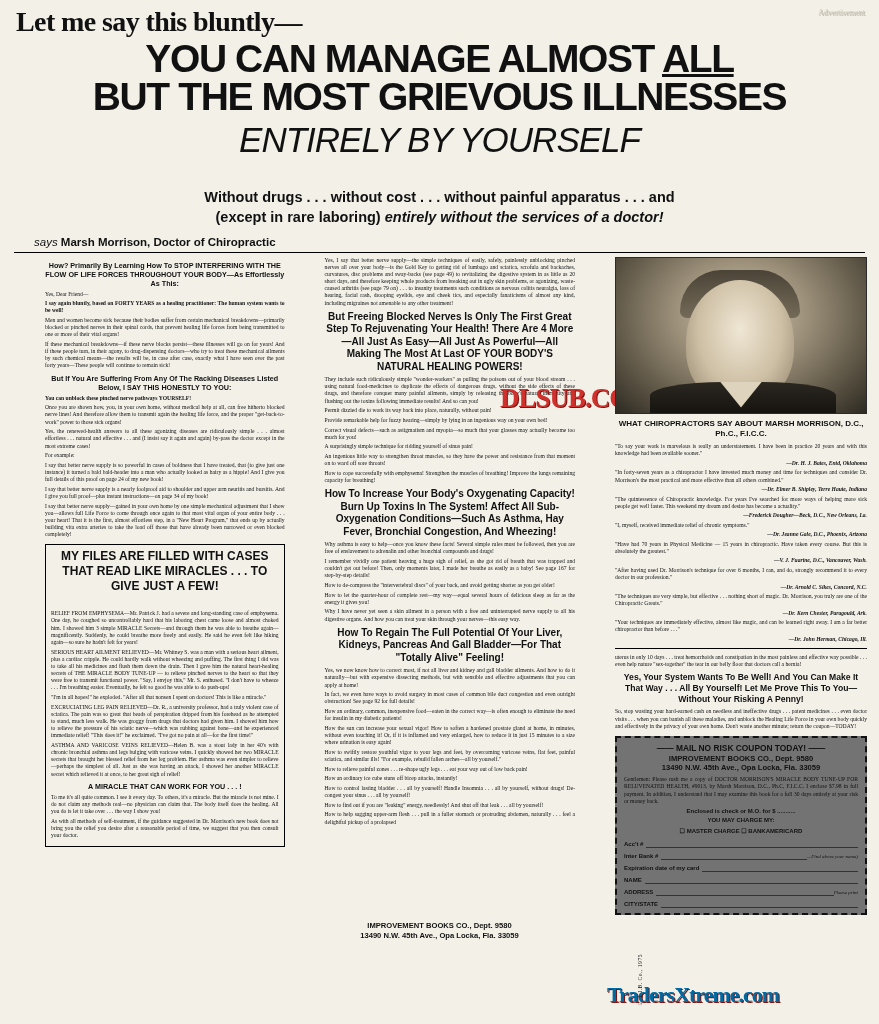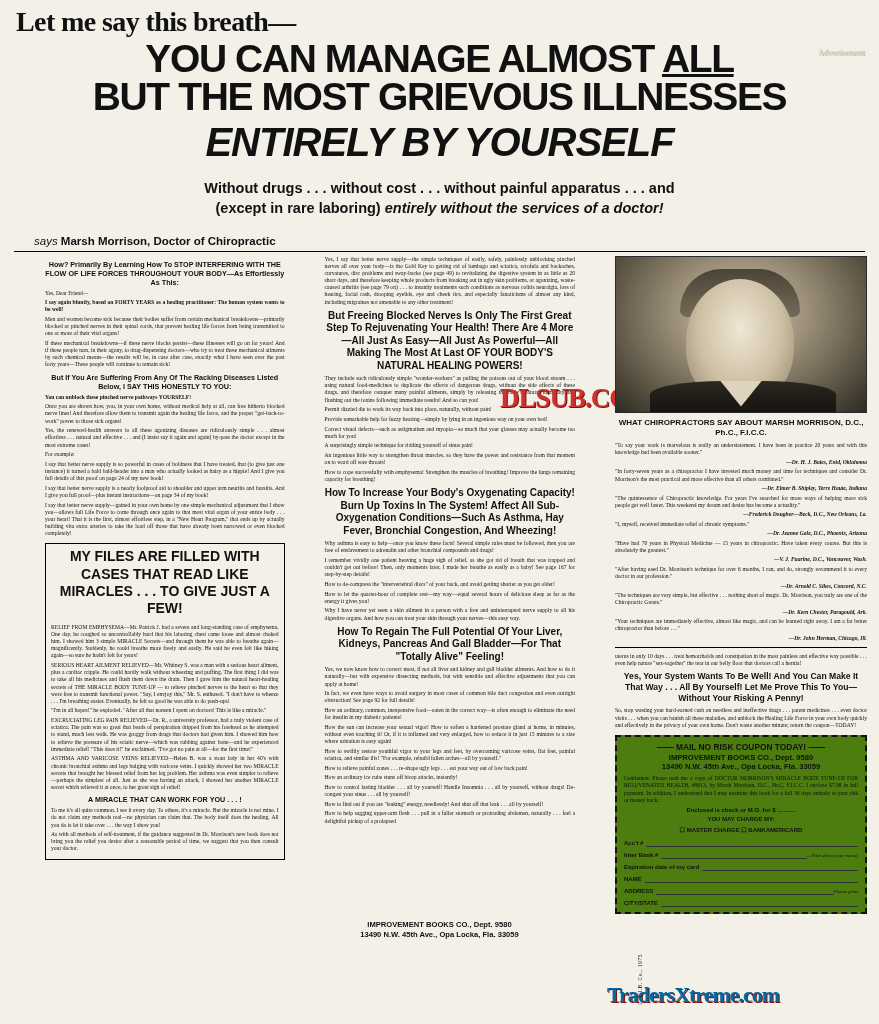--- a/index.html
+++ b/index.html
@@ -2,50 +2,50 @@
 <html><head>
 <meta charset="utf-8">
 <style>
   html,body{margin:0;padding:0;background:#ffffff;}
   body{width:879px;height:1024px;overflow:hidden;font-family:"Liberation Sans",sans-serif;color:#111;}
   .page{position:relative;width:879px;height:1024px;background:#f3f0e8;}
 
   
   .wm{position:absolute;font-weight:bold;letter-spacing:-1px;pointer-events:none;}
   .wm-tc4s{top:8px;right:14px;font-size:34px;color:#d8d4c6;text-shadow:1px 1px 0 #b9b4a3;font-family:"Liberation Serif",serif;}
-  .wm-tc4s small{display:block;font-size:8px;letter-spacing:0;text-align:center;color:#cfcabb;font-weight:normal;margin-top:40px;}
+  .wm-tc4s small{display:block;font-size:8px;letter-spacing:0;text-align:center;color:#cfcabb;font-weight:normal;}
   .wm-dlsub{left:500px;top:383px;font-size:27px;color:#d0312d;font-family:"Liberation Serif",serif;text-shadow:1px 1px 0 #7a1411;}
   .wm-traders{left:607px;top:982px;font-size:22px;color:#0369a1;font-family:"Liberation Serif",serif;text-shadow:1px 1px 0 #7a1411;}
 
   
   .hl-wrap{padding:6px 16px 0 16px;}
   .hl-1{font-family:"Liberation Serif",serif;font-weight:bold;font-size:28px;letter-spacing:-.6px;}
   .hl-2{font-family:"Liberation Sans",sans-serif;font-weight:bold;font-size:39px;line-height:.98;text-align:center;letter-spacing:-1.4px;margin-top:2px;}
   .hl-2 u{}
-  .hl-3{font-family:"Liberation Sans",sans-serif;font-weight:bold;font-style:italic;font-size:40px;text-align:center;letter-spacing:-1px;margin-top:4px;}
-  .sub{font-weight:bold;font-size:14.5px;text-align:center;margin-top:14px;line-height:1.35;padding:0 40px;}
+  .hl-3{font-family:"Liberation Sans",sans-serif;font-weight:normal;font-style:italic;font-size:35px;text-align:center;letter-spacing:-1px;margin-top:4px;}
+  .sub{font-weight:bold;font-size:14.5px;text-align:center;margin-top:28px;line-height:1.35;padding:0 40px;}
   .sub i{font-style:italic;}
-  .byline{font-size:11.5px;margin:16px 0 4px 18px;}
+  .byline{font-size:11.5px;margin:8px 0 4px 18px;}
   .byline i{font-style:italic;}
   .rule{border:0;border-top:1px solid #000;margin:2px 14px 0 14px;}
 
   
   .cols{display:flex;gap:7px;padding:4px 12px 0 12px;}
   .col{font-family:"Liberation Serif",serif;font-size:5.6px;line-height:1.28;text-align:justify;padding-left:33px;}
   .col1{width:287px;}
   .col2{width:300px;}
   .col3{width:252px;}
   .ch{font-family:"Liberation Sans",sans-serif;font-weight:bold;font-size:7.2px;text-align:center;line-height:1.25;margin:4px 0 3px 0;}
   .ch.lg{font-size:10px;}
   p{margin:0 0 2.5px 0;}
   .b{font-weight:bold;}
 
   
   .box{border:1.6px solid #000;padding:4px 5px;margin-top:6px;}
-  .box .bt{font-family:"Liberation Sans",sans-serif;font-weight:bold;font-size:14px;text-align:center;line-height:1.22;margin-bottom:7px;}
+  .box .bt{font-family:"Liberation Sans",sans-serif;font-weight:bold;font-size:12px;text-align:center;line-height:1.22;margin-bottom:17px;}
 
   
   .photo{width:250px;height:155px;border:1px solid #2b2b2b;background:
       radial-gradient(ellipse at 50% 36%, #cfc6b4 0%, #9b8f79 38%, #5f5747 72%, #2e2a22 100%);
       position:relative;overflow:hidden;}
   .photo .face{position:absolute;left:70px;top:22px;width:108px;height:124px;border-radius:52% 52% 45% 45%;
       background:radial-gradient(ellipse at 50% 40%, #efe6d4 0%, #cdbfa4 55%, #8d8069 100%);}
   .photo .hair{position:absolute;left:64px;top:12px;width:120px;height:48px;border-radius:60px 60px 10px 10px;
       background:linear-gradient(#3b3529,#6b6150);opacity:.85;}
   .photo .suit{position:absolute;left:34px;top:124px;width:186px;height:34px;background:linear-gradient(#2b2721,#14120e);
@@ -53,21 +53,21 @@
   .photo .collar{position:absolute;left:104px;top:124px;width:42px;height:26px;background:#ded3bd;
       clip-path:polygon(50% 100%,0 0,100% 0);}
   .tcap{font-family:"Liberation Sans",sans-serif;font-weight:bold;font-size:8px;text-align:center;line-height:1.3;margin:5px 0 4px;}
   .test{font-family:"Liberation Serif",serif;font-size:5.6px;line-height:1.26;text-align:justify;}
   .test .sig{display:block;text-align:right;font-weight:bold;font-style:italic;}
   .hr2{border:0;border-top:1px solid #000;margin:5px 0;}
 
   .redline{font-family:"Liberation Sans",sans-serif;font-weight:bold;font-size:8.6px;text-align:center;color:#111;line-height:1.25;margin:4px 0;}
 
   
-  .coupon{border:2px dashed #111;padding:5px 7px;margin-top:6px;background:#4d7c0f;}
+  .coupon{border:2px dashed #111;padding:5px 7px;margin-top:6px;background:#737373;}
   .coupon .cth{font-family:"Liberation Sans",sans-serif;font-weight:bold;font-size:8.4px;text-align:center;}
   .coupon .addr{font-family:"Liberation Sans",sans-serif;font-weight:bold;font-size:7.6px;text-align:center;margin-bottom:3px;}
   .coupon .body{font-family:"Liberation Serif",serif;font-size:5.6px;line-height:1.3;text-align:justify;}
   .chk{font-family:"Liberation Sans",sans-serif;font-weight:bold;font-size:6px;text-align:center;margin:3px 0 1px;}
   .chk2{font-family:"Liberation Sans",sans-serif;font-weight:bold;font-size:6px;text-align:center;margin:1px 0 3px;}
   .fl{display:flex;align-items:flex-end;font-size:6px;font-family:"Liberation Serif",serif;margin-top:2px;}
   .fl span.lbl{font-family:"Liberation Sans",sans-serif;font-weight:bold;margin-right:3px;white-space:nowrap;}
   .line{flex:1;border-bottom:1px solid #333;height:9px;}
   .tiny{font-size:5px;font-style:italic;text-align:right;}
 
@@ -80,21 +80,21 @@
 
 <div class="page">
 
   <div class="wm wm-tc4s">
     <small>Advertisement</small>
   </div>
   <div class="wm wm-dlsub">DLSUB.COM</div>
   <div class="wm wm-traders">TradersXtreme.com</div>
 
   <div class="hl-wrap">
-    <div class="hl-1">Let me say this breath—</div>
+    <div class="hl-1">Let me say this bluntly—</div>
     <div class="hl-2">
       <span>YOU CAN MANAGE ALMOST </span><u>ALL</u><br>
       <span>BUT THE MOST GRIEVOUS ILLNESSES</span>
     </div>
     <div class="hl-3">ENTIRELY BY YOURSELF</div>
     <div class="sub">
       <div>Without drugs . . . without cost . . . without painful apparatus . . . and</div>
       <div><span>(except in rare laboring) </span><i>entirely without the services of a doctor!</i></div>
     </div>
     <div class="byline">

